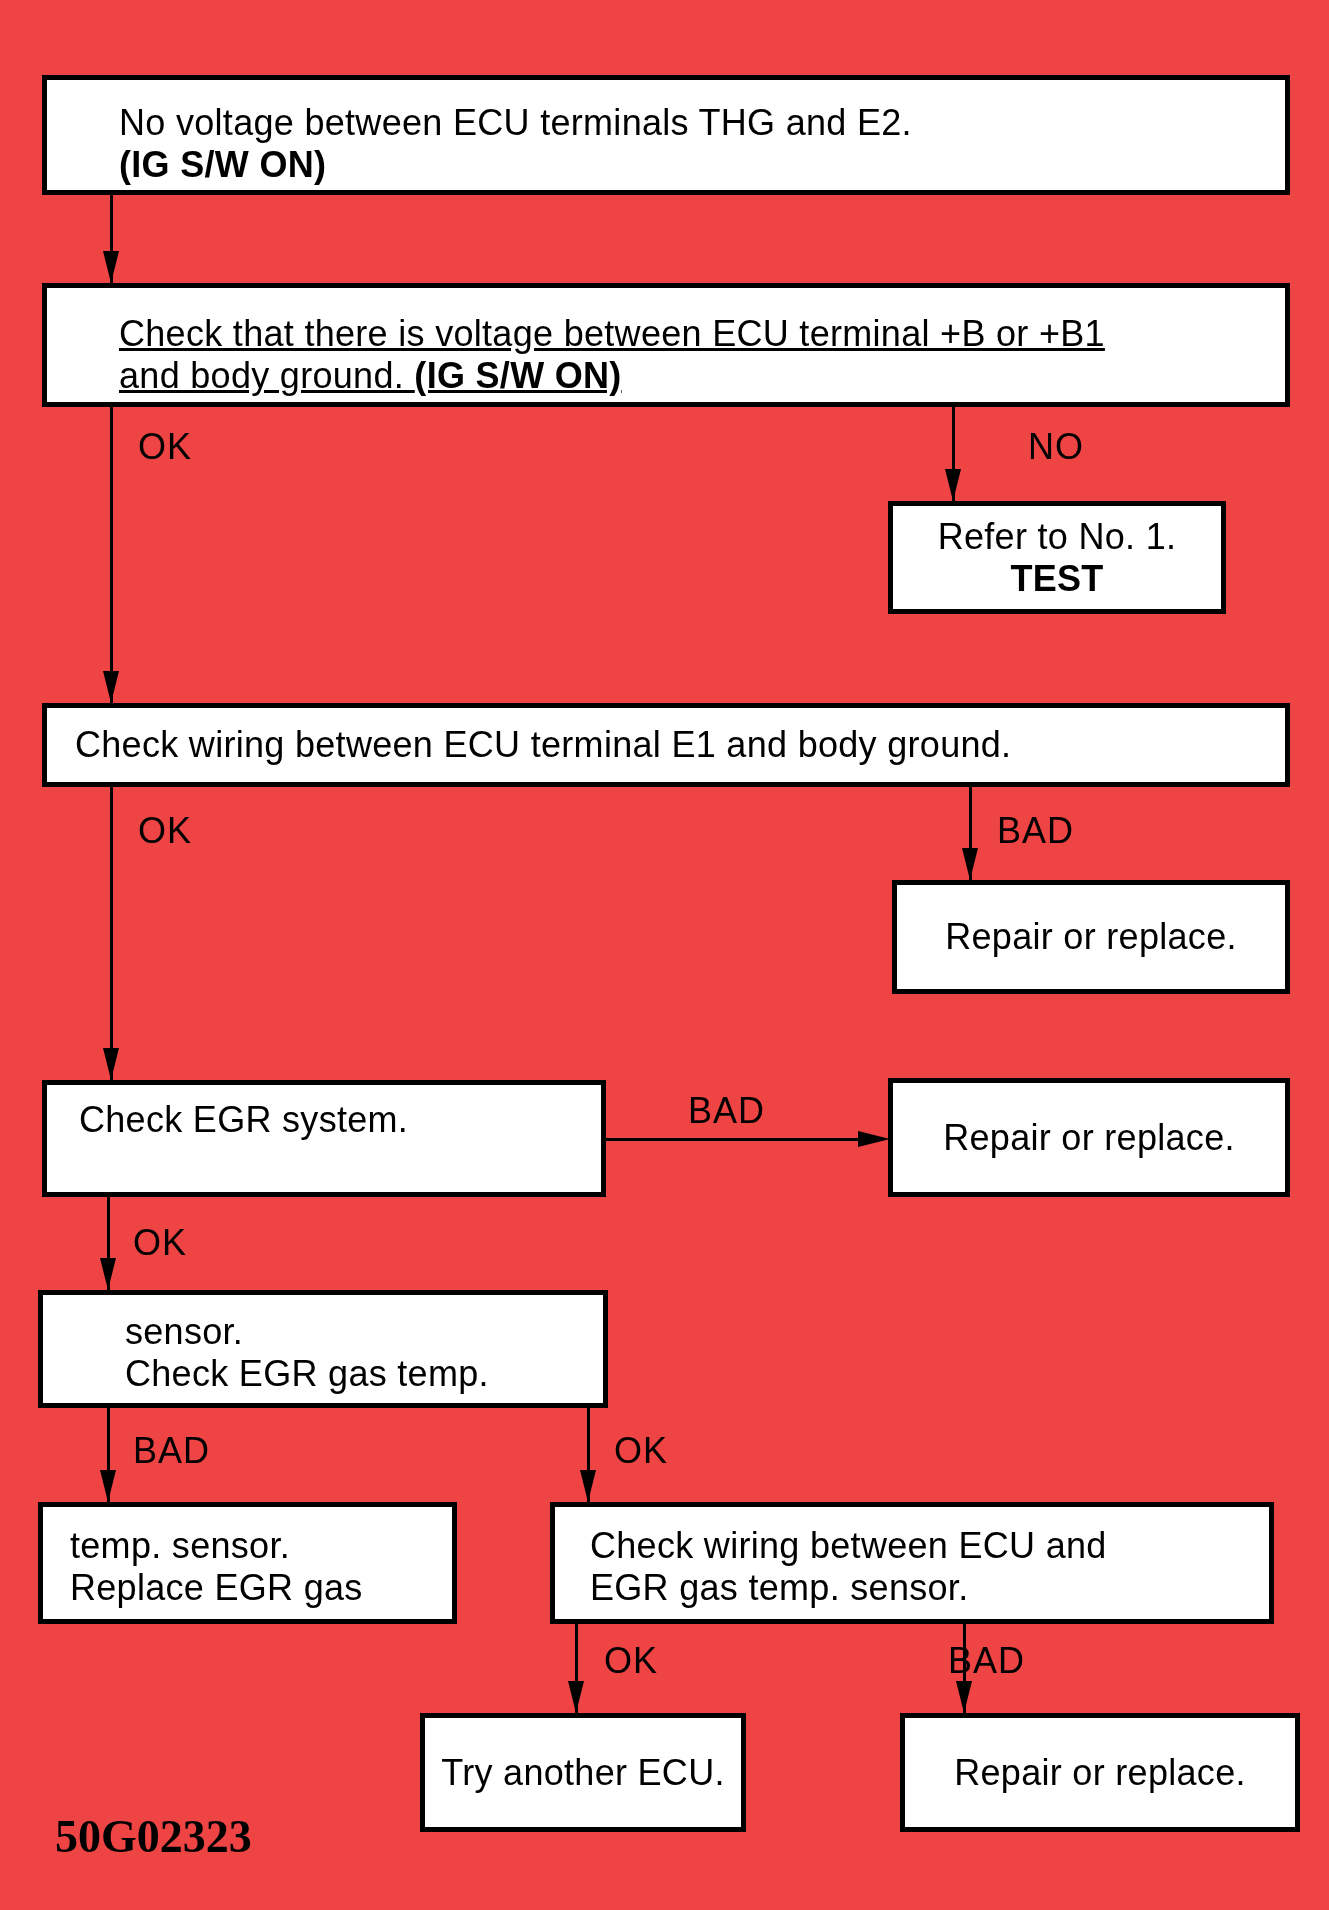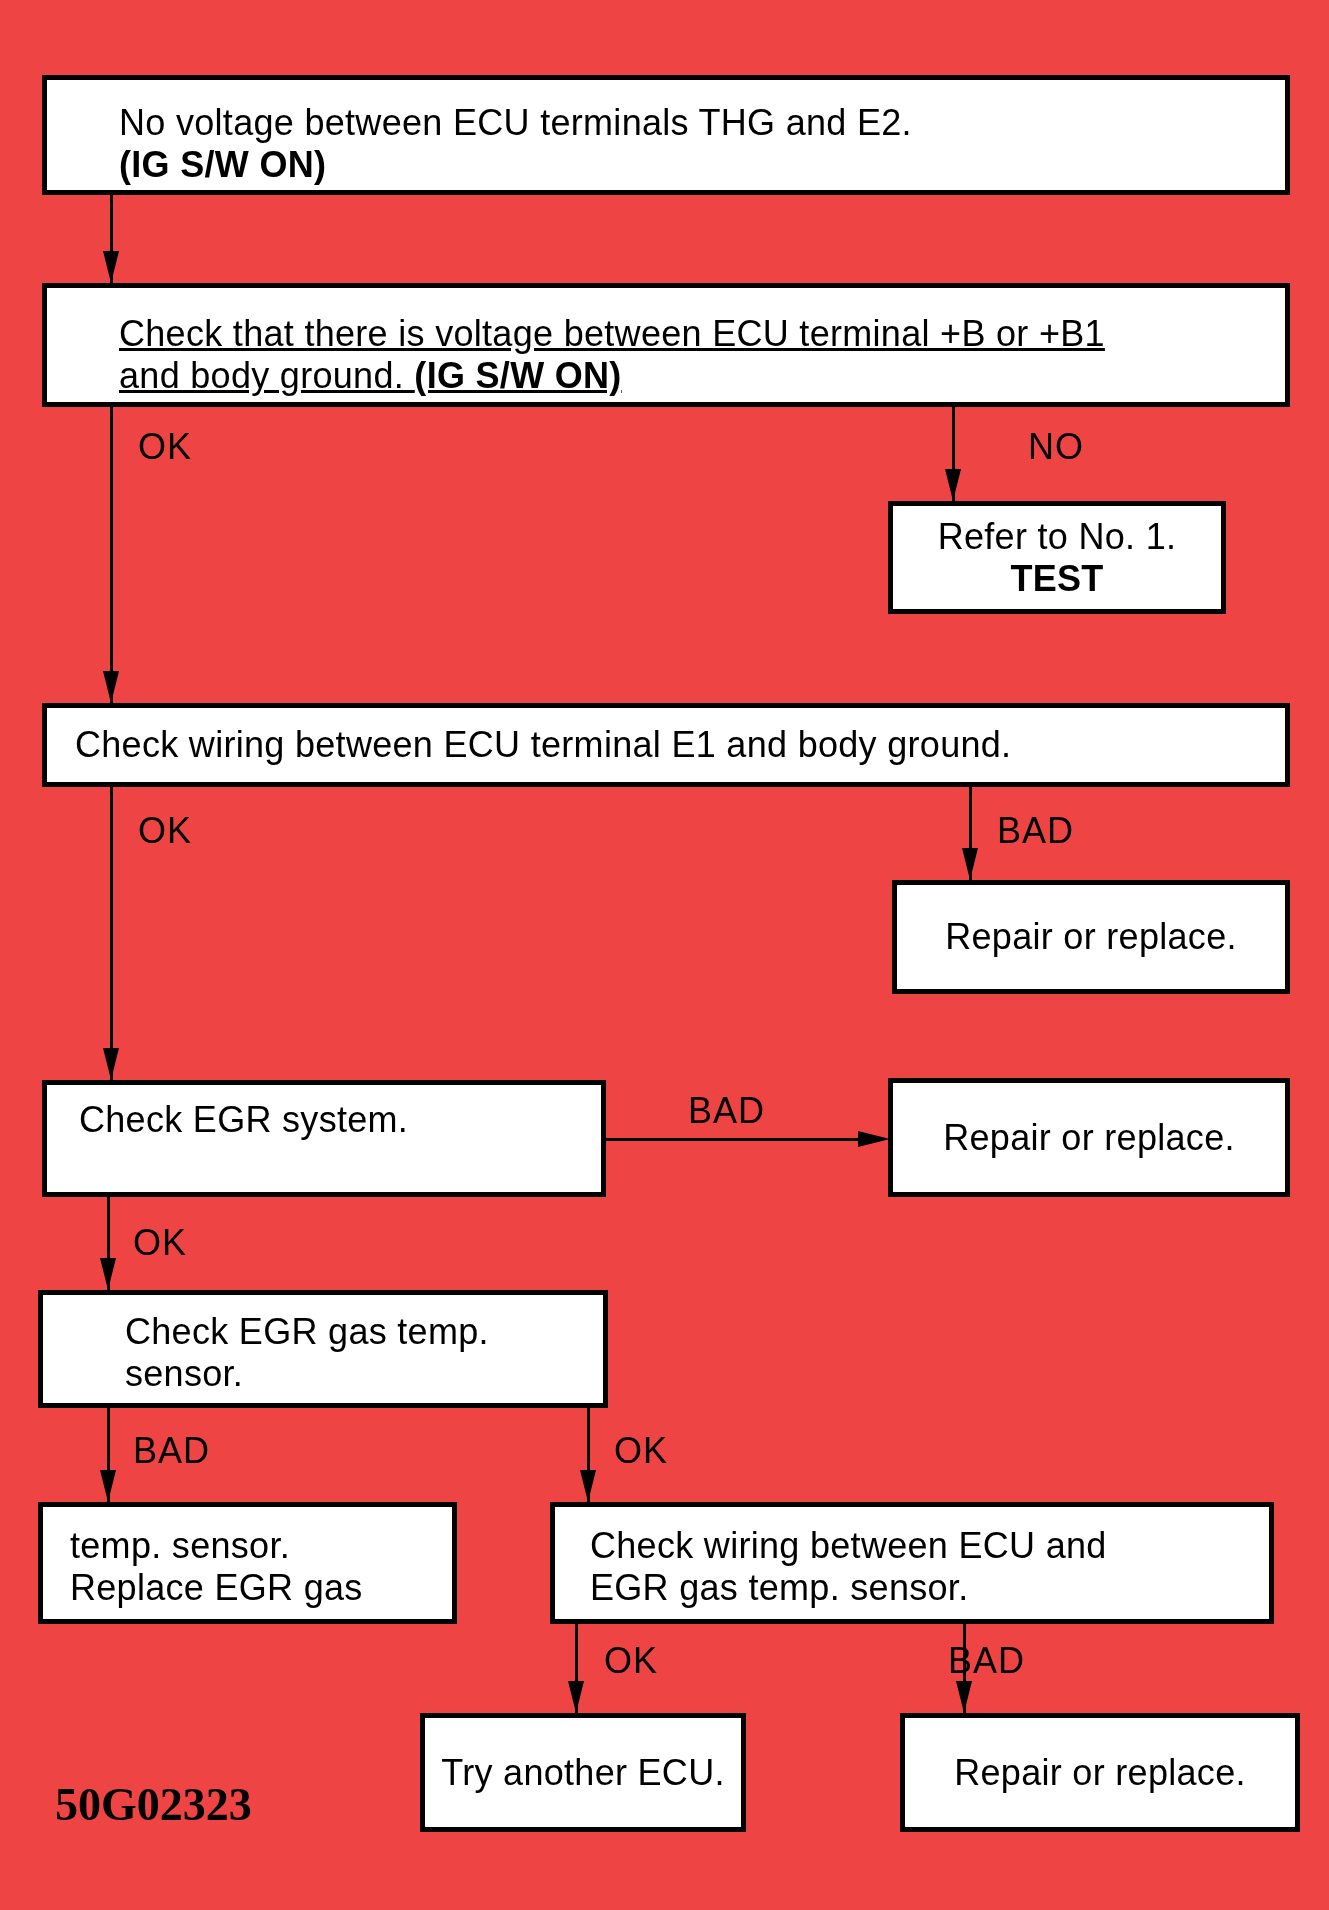--- a/index.html
+++ b/index.html
@@ -25,21 +25,21 @@
     border-left:8px solid transparent;border-right:8px solid transparent;
     border-top:32px solid #000;
   }
   .ah-right{
     position:absolute;width:0;height:0;
     border-top:8px solid transparent;border-bottom:8px solid transparent;
     border-left:32px solid #000;
   }
   .figcode{
     position:absolute;font-family:"Liberation Serif", serif;font-weight:bold;
-    font-size:46px;letter-spacing:0px;
+    font-size:46px;letter-spacing:0px;margin-top:32px;
   }
 </style>
 </head>
 <body>
 
 <div class="page">
 
   <div class="box" style="left:42px;top:75px;width:1248px;height:120px;padding:22px 20px 0 72px;">
     <div>No voltage between ECU terminals THG and E2.</div>
     <div class="b">(IG S/W ON)</div>
@@ -92,22 +92,22 @@
 
   <div class="box flexmid" style="left:888px;top:1078px;width:402px;height:119px;justify-content:center;">
     <div>Repair or replace.</div>
   </div>
 
   <div class="lbl" style="left:133px;top:1222px;">OK</div>
   <div class="vline" style="left:107px;top:1197px;height:93px;"></div>
   <div class="ah-down" style="left:100px;top:1258px;"></div>
 
   <div class="box" style="left:38px;top:1290px;width:570px;height:118px;padding:16px 10px 0 82px;">
+    <div>sensor.</div>
     <div>Check EGR gas temp.</div>
-    <div>sensor.</div>
   </div>
 
   <div class="lbl" style="left:133px;top:1430px;">BAD</div>
   <div class="vline" style="left:107px;top:1408px;height:94px;"></div>
   <div class="ah-down" style="left:100px;top:1470px;"></div>
 
   <div class="lbl" style="left:614px;top:1430px;">OK</div>
   <div class="vline" style="left:587px;top:1408px;height:94px;"></div>
   <div class="ah-down" style="left:580px;top:1470px;"></div>
 

